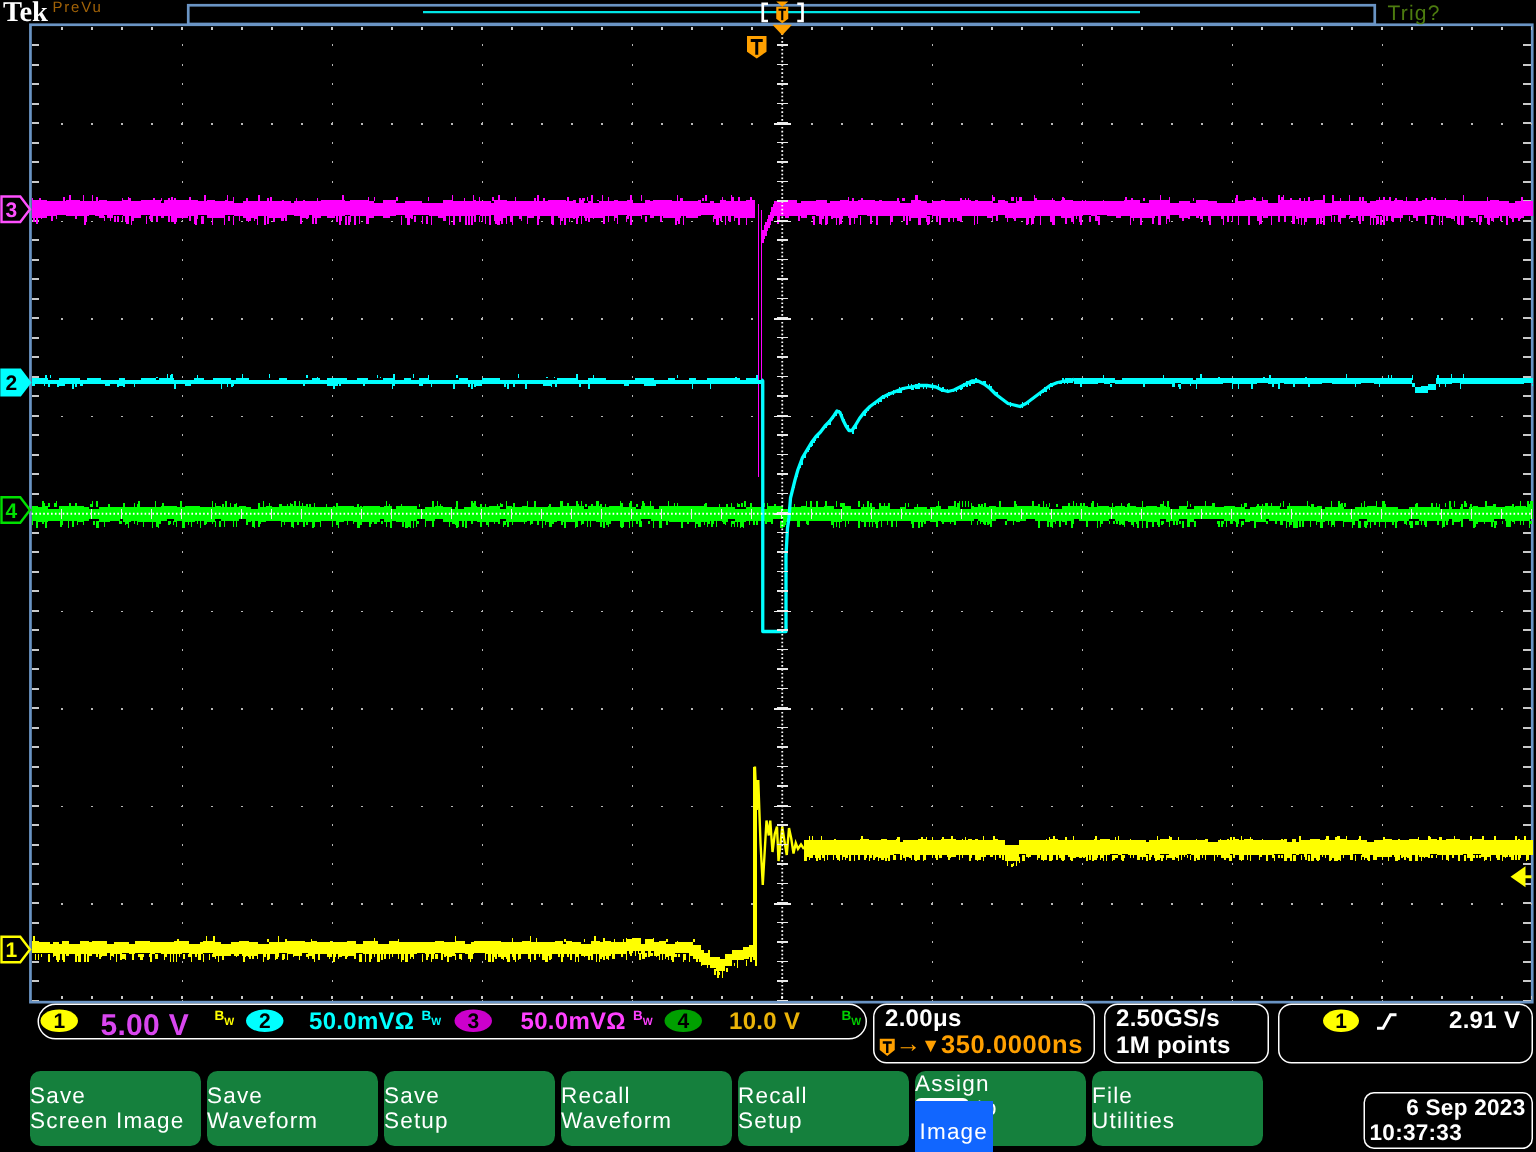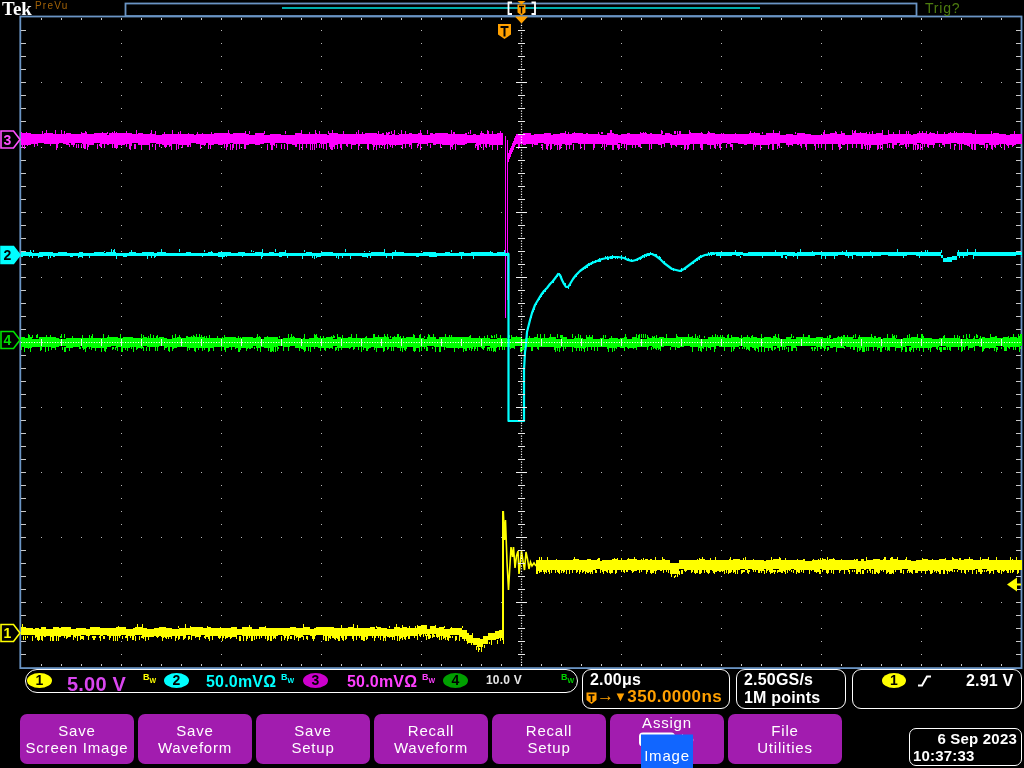--- a/index.html
+++ b/index.html
@@ -1,18 +1,18 @@
 <!DOCTYPE html>
 <html><head><meta charset="utf-8">
 <style>
 html,body{margin:0;padding:0;background:#000;width:1024px;height:768px;overflow:hidden;}
 body{font-family:"Liberation Sans",sans-serif;position:relative;}
 .abs{position:absolute;}
-.btn{position:absolute;top:714px;width:114px;height:50px;background:#a21caf;border-radius:7px;
-color:#fff;font-size:15px;letter-spacing:0.8px;text-align:center;line-height:17px;}
+.btn{position:absolute;top:714px;width:114px;height:50px;background:#15803d;border-radius:7px;
+color:#fff;font-size:15px;letter-spacing:0.8px;line-height:17px;}
 .btn .in{position:absolute;left:0;right:0;top:50%;transform:translateY(-50%);}
 .box{position:absolute;border:1.6px solid #fff;border-radius:9px;background:#000;box-sizing:border-box;}
 </style></head>
 <body>
 <svg width="1024" height="768" viewBox="0 0 1024 768" style="position:absolute;left:0;top:0">
 <rect x="20.3" y="16.5" width="1001.2" height="651.6" fill="#000" stroke="#6a94c4" stroke-width="1.8"></rect>
 <line x1="121.5" y1="29.5" x2="121.5" y2="667" stroke="#b8b8b8" stroke-width="1" shape-rendering="crispEdges" stroke-dasharray="1.2 11.8"></line>
 <line x1="221.5" y1="29.5" x2="221.5" y2="667" stroke="#b8b8b8" stroke-width="1" shape-rendering="crispEdges" stroke-dasharray="1.2 11.8"></line>
 <line x1="321.5" y1="29.5" x2="321.5" y2="667" stroke="#b8b8b8" stroke-width="1" shape-rendering="crispEdges" stroke-dasharray="1.2 11.8"></line>
 <line x1="421.5" y1="29.5" x2="421.5" y2="667" stroke="#b8b8b8" stroke-width="1" shape-rendering="crispEdges" stroke-dasharray="1.2 11.8"></line>
@@ -85,21 +85,21 @@
 <div style="position:absolute;left:27px;top:673px;width:25px;height:15px;background:#ffff00;border-radius:50%;color:#000;font-size:14px;font-weight:bold;text-align:center;line-height:15px;">1</div>
 <div class="abs" style="left:67px;top:673px;color:#d946ef;font-size:20px;font-weight:bold;letter-spacing:0.2px;">5.00 V</div>
 <div style="position:absolute;left:143px;top:672px;color:#ffff00;font-size:9px;font-weight:bold;">B<span style="font-size:7px;position:relative;top:3px;">W</span></div>
 <div style="position:absolute;left:164px;top:673px;width:25px;height:15px;background:#00ffff;border-radius:50%;color:#000;font-size:14px;font-weight:bold;text-align:center;line-height:15px;">2</div>
 <div class="abs" style="left:206px;top:673px;color:#00ffff;font-size:16px;font-weight:bold;letter-spacing:0.2px;">50.0mVΩ</div>
 <div style="position:absolute;left:281px;top:672px;color:#00ffff;font-size:9px;font-weight:bold;">B<span style="font-size:7px;position:relative;top:3px;">W</span></div>
 <div style="position:absolute;left:303px;top:673px;width:25px;height:15px;background:#cc00cc;border-radius:50%;color:#000;font-size:14px;font-weight:bold;text-align:center;line-height:15px;">3</div>
 <div class="abs" style="left:347px;top:673px;color:#ff40ff;font-size:16px;font-weight:bold;letter-spacing:0.2px;">50.0mVΩ</div>
 <div style="position:absolute;left:422px;top:672px;color:#ff40ff;font-size:9px;font-weight:bold;">B<span style="font-size:7px;position:relative;top:3px;">W</span></div>
 <div style="position:absolute;left:443px;top:673px;width:25px;height:15px;background:#00a000;border-radius:50%;color:#000;font-size:14px;font-weight:bold;text-align:center;line-height:15px;">4</div>
-<div class="abs" style="left:486px;top:673px;color:#e5e5e5;font-size:12px;font-weight:bold;letter-spacing:0.2px;">10.0 V</div>
+<div class="abs" style="left:486px;top:673px;color:#eab308;font-size:16px;font-weight:bold;letter-spacing:0.2px;">10.0 V</div>
 <div style="position:absolute;left:561px;top:672px;color:#00d000;font-size:9px;font-weight:bold;">B<span style="font-size:7px;position:relative;top:3px;">W</span></div>
 
 <div class="box" style="left:582px;top:669px;width:148px;height:40px;"></div>
 <div class="abs" style="left:590px;top:671px;color:#fff;font-size:16px;font-weight:bold;letter-spacing:0.2px;">2.00μs</div>
 <div class="abs" style="left:586px;top:688px;color:#ffa000;font-size:17px;font-weight:bold;letter-spacing:0.4px;">
 <svg width="11" height="13" style="vertical-align:-2px;">
       <polygon points="0.5,0.5 10.5,0.5 10.5,8 5.5,12 0.5,8" fill="#ffa000"></polygon>
       <path d="M2.5 3 h6 M5.5 3 v7" stroke="#000" stroke-width="1.6" fill="none"></path>
     </svg><span style="position:relative;top:-2px;letter-spacing:0;">→</span><span style="position:relative;top:-2px;font-size:13px;">▼</span><span style="position:relative;top:-1px;">350.0000ns</span></div>
 

